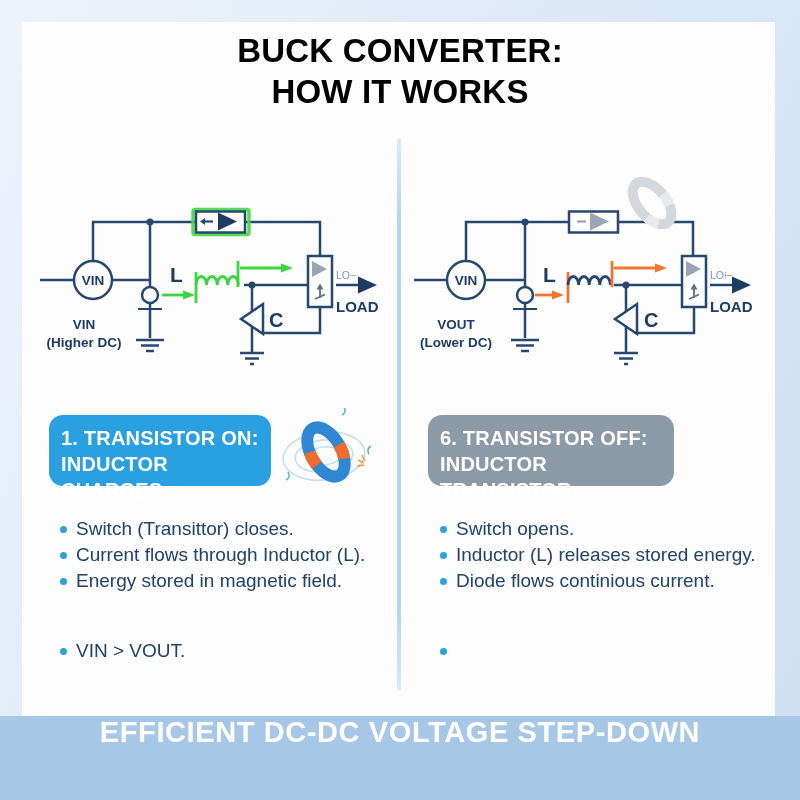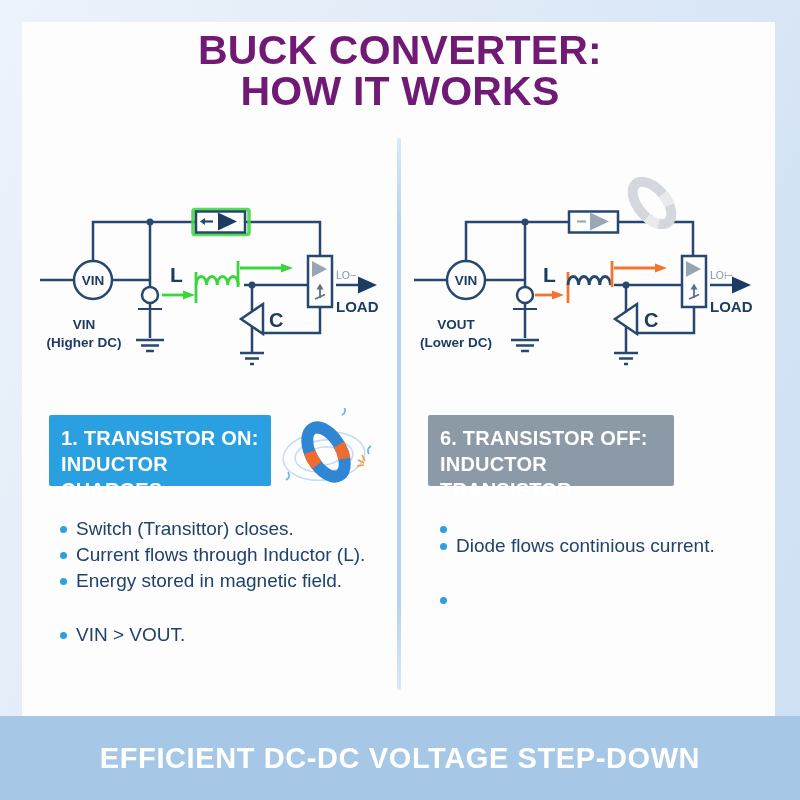--- a/index.html
+++ b/index.html
@@ -5,36 +5,36 @@
   * { margin:0; padding:0; box-sizing:border-box; }
   html,body { width:800px; height:800px; }
   body {
     font-family:"Liberation Sans", sans-serif;
     background:linear-gradient(115deg,#edf3fb 0%,#dfeaf7 45%,#cddff3 100%);
     position:relative; overflow:hidden;
   }
   .stage { position:absolute; inset:0; }
   .panel { position:absolute; left:22px; top:22px; width:753px; height:694px; background:#fdfdfe; }
   .title { position:absolute; left:0; top:30px; width:100%; text-align:center;
-           font-size:41px; font-weight:800; color:#701a75; line-height:41px; letter-spacing:0.2px; }
+           font-size:33px; font-weight:800; color:#000000; line-height:41px; letter-spacing:0.2px; }
   .divider { position:absolute; left:397px; top:138px; width:4px; height:552px; border-radius:2px;
              background:linear-gradient(#d9e9f8 0%,#b6d4f0 15%,#b6d4f0 85%,#d9e9f8 100%); }
-  .hdr-box { position:absolute; top:415px; height:71px; border-radius:2px; color:#fff;
+  .hdr-box { position:absolute; top:415px; height:71px; border-radius:14px; color:#fff;
              font-size:20px; font-weight:700; line-height:26px; padding:10px 12px; letter-spacing:0.2px; }
   .hdr-blue { left:49px; width:222px; background:#2ba0e1; }
   .hdr-gray { left:428px; width:246px; background:#8c9aa7; }
   .bullets { position:absolute; top:516px; list-style:none;text-align:center; }
   .bullets.left  { left:60px;  width:335px; }
   .bullets.right { left:440px; width:345px; }
   .bullets li { display:flex; align-items:flex-start; line-height:26px; }
-  .bullets li.gap { margin-top:28px; }
+  .bullets li.gap { margin-top:44px; }
   .dot { width:7px; height:7px; border-radius:50%; background:#2f9fe0; margin:10px 9px 0 0; flex:0 0 7px; }
   .btxt { font-size:19px; color:#20426b; font-weight:500; }
   .banner { position:absolute; left:0; top:716px; width:800px; height:84px; background:#a6c7e6;
-            display:flex; align-items:center; justify-content:center; }
+            display:flex; justify-content:center; }
   .banner-text { color:#ffffff; font-size:29px; font-weight:700; letter-spacing:0.6px; }
   svg text { font-family:"Liberation Sans", sans-serif; }
   .abs { position:absolute; }
 </style>
 </head>
 <body>
 
 <div class="stage">
   <div class="panel"></div>
 
@@ -234,20 +234,25 @@
       </li>
     <li class="gap">
         <span class="dot"></span>
         <span class="btxt">VIN &gt; VOUT.</span>
       </li>
   </ul>
 
   <ul class="bullets right">
     <li>
         <span class="dot"></span>
+        <span class="btxt">Switch opens.</span>
+      </li>
+    <li>
+        <span class="dot"></span>
+        <span class="btxt">Inductor (L) releases stored energy.</span>
       </li>
     <li>
         <span class="dot"></span>
         <span class="btxt">Diode flows continious current.</span>
       </li>
     <li class="gap">
         <span class="dot"></span>
       </li>
   </ul>
 

